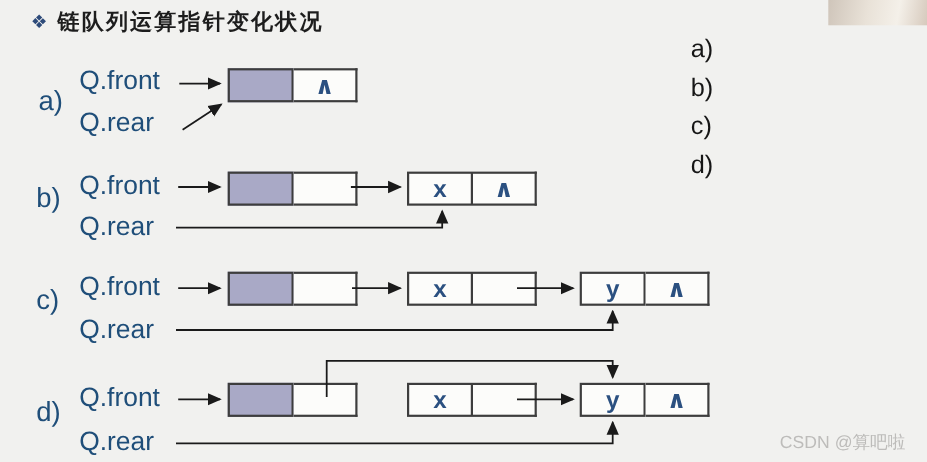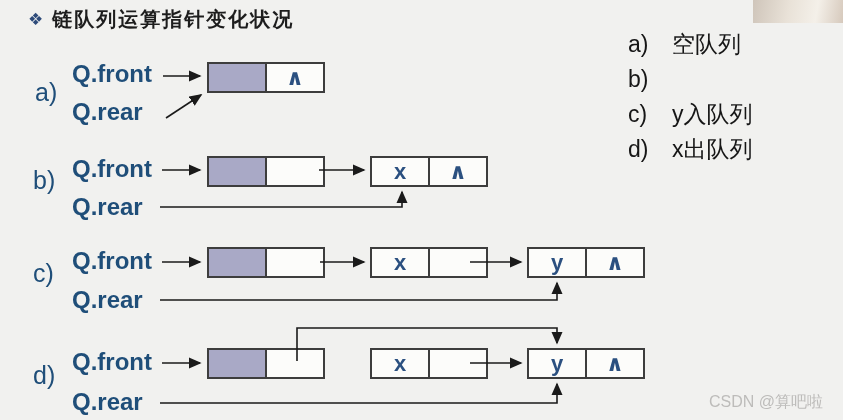--- a/index.html
+++ b/index.html
@@ -10,21 +10,21 @@
   }
   
   .title-row { position:absolute; left:28px; top:6px; display:flex; align-items:center; gap:9px; }
   .title-bullet { color:#2e4b7a; font-size:17px; line-height:1; }
   .title-text { color:#1d1d1d; font-size:20px; font-weight:600; letter-spacing:2px; }
   
   .legend { position:absolute; left:628px; top:27px; }
   .legend-item { display:flex; align-items:center; height:35px; font-size:23px; color:#161616; }
   .legend-prefix { width:44px; }
   
-  .ptr-label { position:absolute; color:#1f4e79; font-size:24px; font-weight:700; line-height:26px; white-space:nowrap; }
+  .ptr-label { position:absolute; color:#1f4e79; font-size:24px; font-weight:400; line-height:26px; white-space:nowrap; }
   .row-label { position:absolute; color:#1f4e79; font-size:25px; line-height:28px; }
   
   .node { position:absolute; display:flex; }
   .cell {
     box-sizing:border-box; width:60px; height:31px;
     border:2px solid #3d3d3d; background:#fcfcfa;
     display:flex; align-items:center; justify-content:center;
   }
   .cell + .cell { border-left:none; width:58px; }
   .cell.shaded { background:#a9a9c6; }
@@ -47,32 +47,29 @@
   <div class="title-row">
     <span class="title-bullet">❖</span>
     <span class="title-text">链队列运算指针变化状况</span>
   </div>
 
   <div class="webcam"></div>
 
   <div class="legend">
     <div class="legend-item">
       <span class="legend-prefix">a)</span>
-      <span>空队列</span>
     </div>
     <div class="legend-item">
       <span class="legend-prefix">b)</span>
     </div>
     <div class="legend-item">
       <span class="legend-prefix">c)</span>
-      <span>y入队列</span>
     </div>
     <div class="legend-item">
       <span class="legend-prefix">d)</span>
-      <span>x出队列</span>
     </div>
   </div>
 
   <div class="row-label" style="left:35px;top:78px">a)</div>
   <div class="row-label" style="left:33px;top:166px">b)</div>
   <div class="row-label" style="left:33px;top:259px">c)</div>
   <div class="row-label" style="left:33px;top:361px">d)</div>
 
   <div class="ptr-label" style="left:72px;top:61px">Q.front</div>
   <div class="ptr-label" style="left:72px;top:99px">Q.rear</div>

